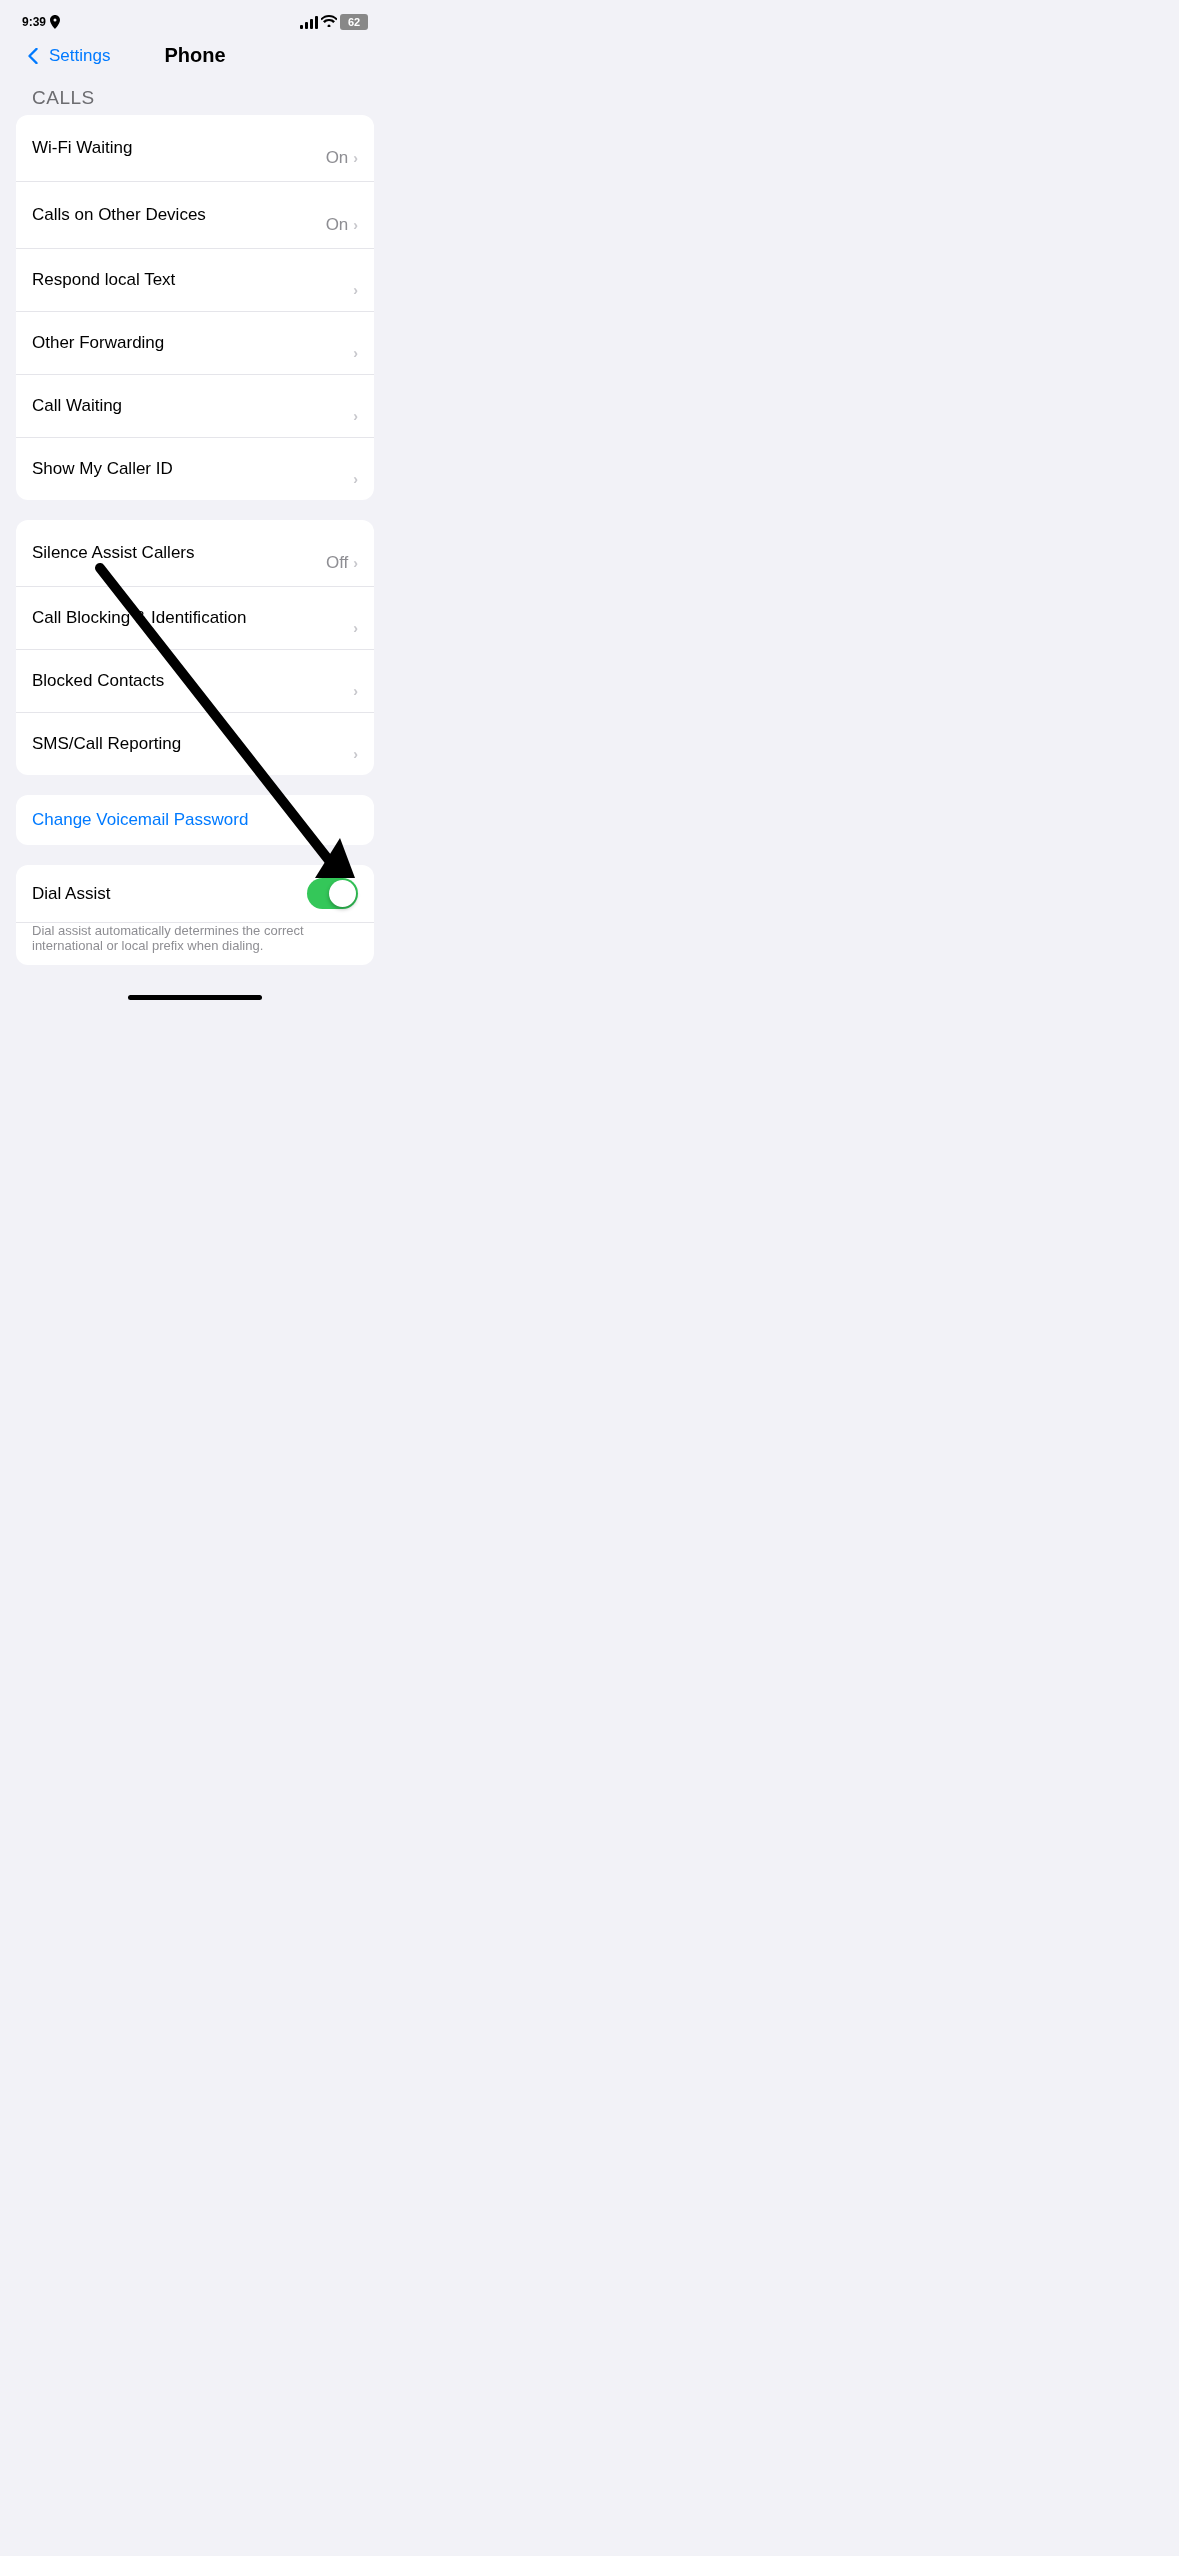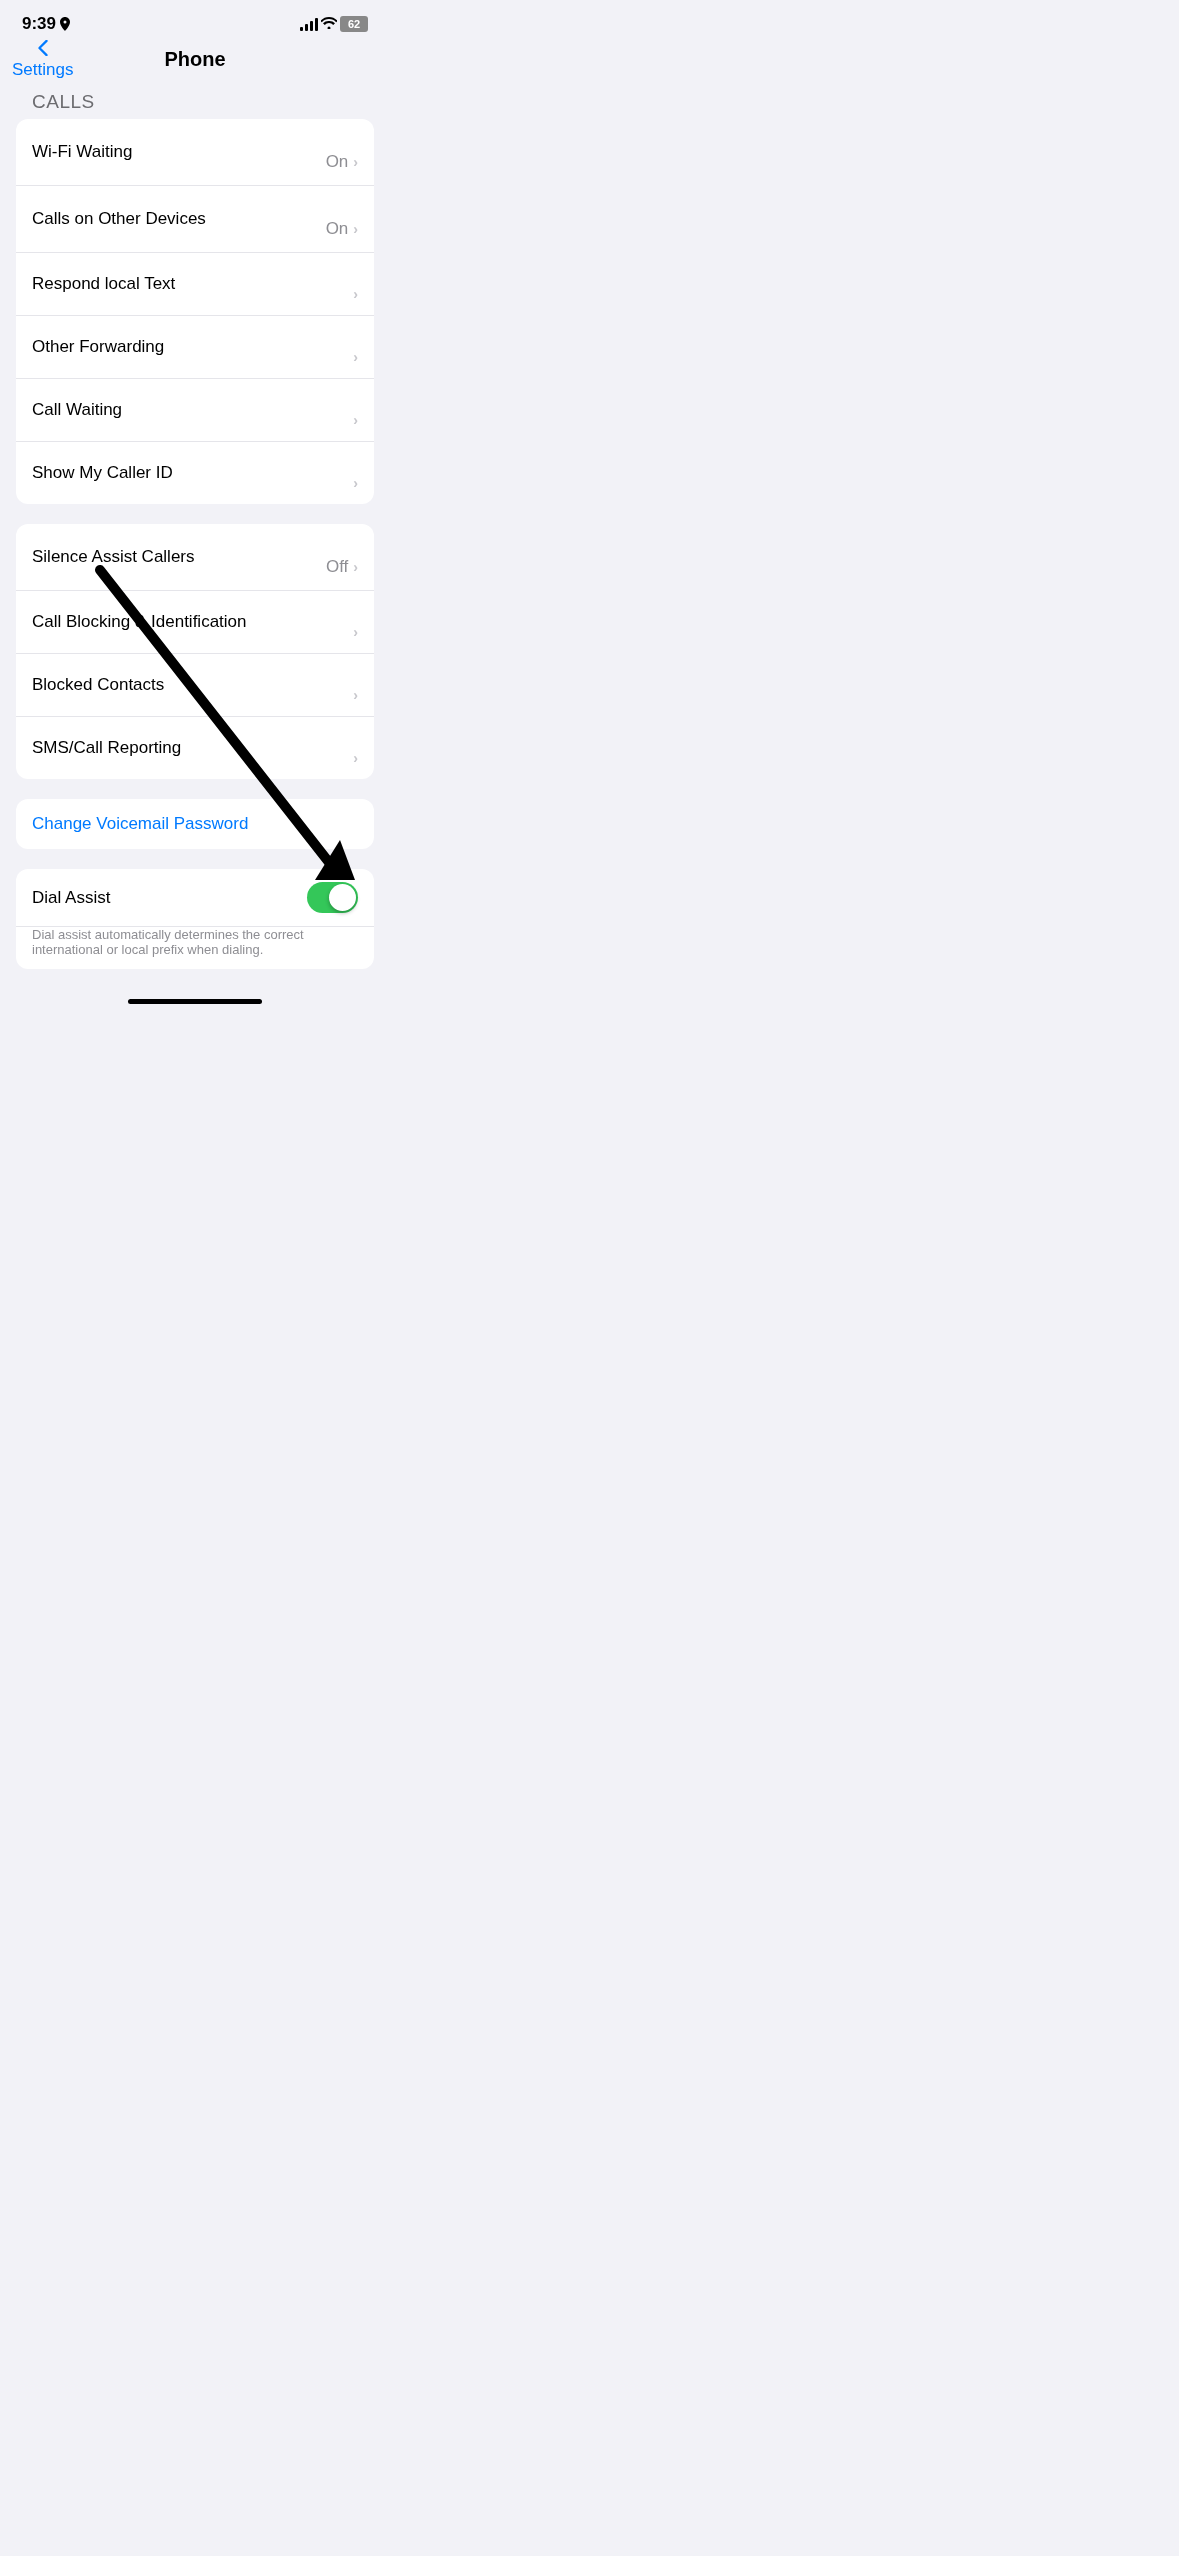--- a/index.html
+++ b/index.html
@@ -16,21 +16,21 @@
 
     
     .status-bar {
       display: flex;
       justify-content: space-between;
       align-items: center;
       padding: 14px 22px 6px 22px;
       background: #f2f2f7;
     }
     .status-time {
-      font-size: 17px;
+      font-size: 12px;
       font-weight: 600;
       color: #000;
       display: flex;
       align-items: center;
       gap: 4px;
     }
     .status-icons {
       display: flex;
       align-items: center;
       gap: 3px;
@@ -63,29 +63,28 @@
     .nav-bar {
       display: flex;
       align-items: center;
       justify-content: center;
       padding: 8px 16px 10px;
       background: #f2f2f7;
       position: relative;
     }
     .nav-back {
       position: absolute;
-      left: 12px;
-      display: flex;
-      align-items: center;
-      gap: 4px;
+      left: 28px;
+      display: flex;
+      align-items: center;
+      gap: 11px;
       color: #007aff;
       font-size: 17px;
       cursor: pointer;
       text-decoration: none;
-      flex-direction: column;
     }
     .nav-title {
       font-size: 20px;
       font-weight: 600;
       color: #000;
     }
 
     
     .section-label {
       font-size: 19px;

